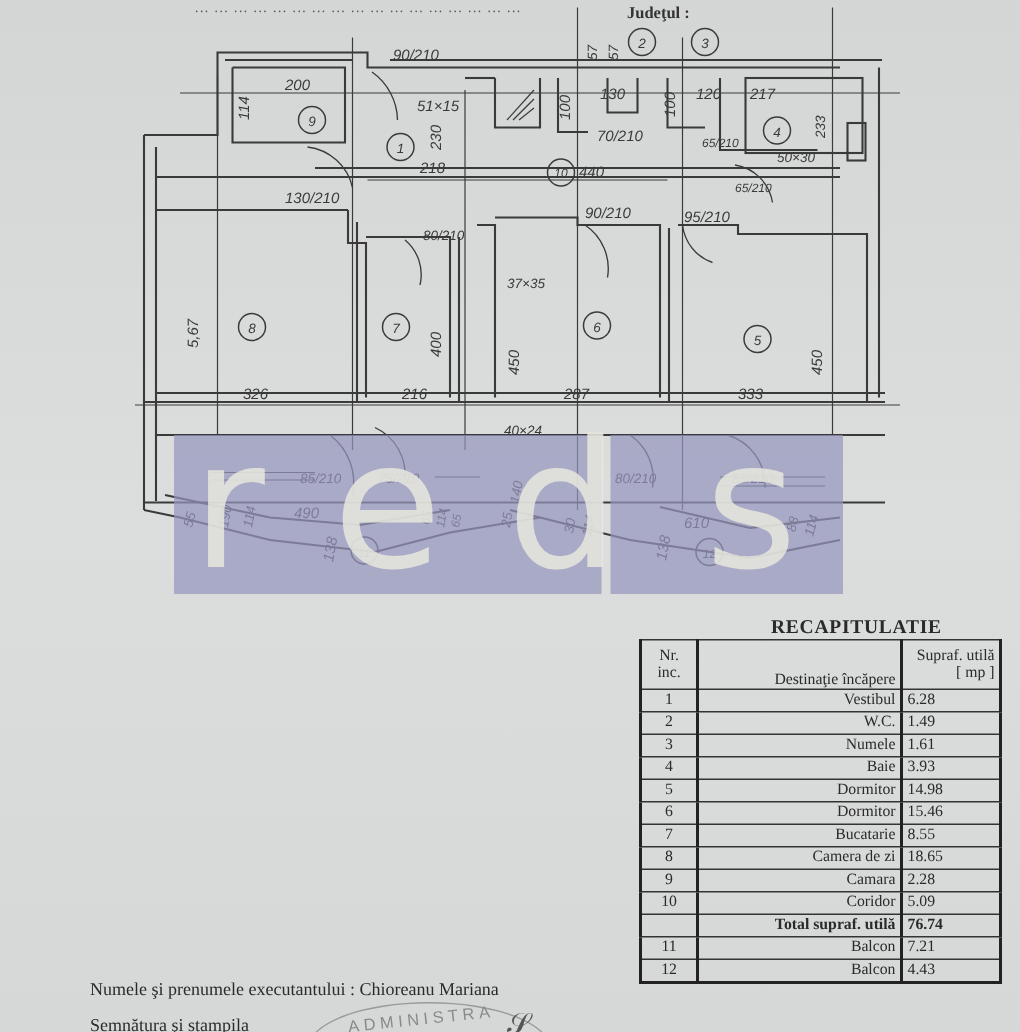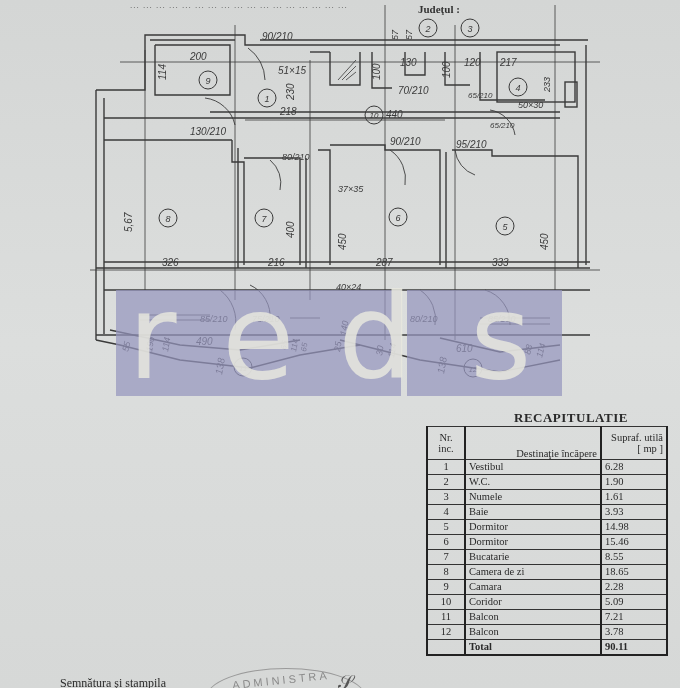--- a/index.html
+++ b/index.html
@@ -8,21 +8,21 @@
   .hdr-dots{position:absolute;left:130px;top:0;font-size:9px;letter-spacing:1px;color:#555;font-family:"Liberation Serif",serif;}
   .judet{position:absolute;left:418px;top:3px;font-size:11px;font-weight:bold;color:#333;}
   svg.plan{position:absolute;left:0;top:0;}
   .wm{position:absolute;top:290px;height:106px;background:rgba(150,150,190,0.72);}
   .wm-letter{position:absolute;top:278px;font-family:"DejaVu Sans",sans-serif;font-size:118px;color:rgba(232,232,222,0.85);line-height:1;font-weight:normal;}
   .recap-title{position:absolute;left:482px;top:410px;font-size:13px;font-weight:bold;letter-spacing:0.5px;margin-left:32px;}
   table.recap{position:absolute;left:426px;top:426px;width:242px;border-collapse:collapse;font-size:10.5px;}
   table.recap td,table.recap th{border:1px solid #333;padding:0 3px;height:14px;line-height:14px;font-weight:normal;}
   table.recap th{height:32px;line-height:11px;vertical-align:middle;}
   table.recap .nr{width:30px;text-align:center;border-left:2px solid #222;border-right:2px solid #222;}
-  table.recap .dest{width:128px;text-align:left;}
+  table.recap .dest{width:128px;text-align:right;}
   table.recap .val{text-align:left;border-left:2px solid #222;border-right:2px solid #222;}
   table.recap tr.bold td{font-weight:bold;}
   table.recap tr:last-child td{border-bottom:2px solid #222;}
   .executant{position:absolute;left:60px;top:652px;font-size:12px;}
   .semn{position:absolute;left:60px;top:676px;font-size:12px;}
   .stamp{position:absolute;left:205px;top:668px;width:160px;height:60px;border:1px solid #9a9a9a;border-radius:50%;}
   .stamp-text{position:absolute;left:232px;top:674px;font-size:11px;color:#8a8a8a;letter-spacing:3px;font-family:"Liberation Sans",sans-serif;transform:rotate(-6deg);}
   .sig{position:absolute;left:338px;top:670px;font-size:20px;color:#555;font-family:"DejaVu Serif",serif;}
   .lbl{font-family:"Liberation Sans",sans-serif;font-style:italic;fill:#3a3a3a;}
 </style>
@@ -213,21 +213,21 @@
     </thead>
     <tbody>
       <tr>
           <td class="nr">1</td>
           <td class="dest">Vestibul</td>
           <td class="val">6.28</td>
         </tr>
       <tr>
           <td class="nr">2</td>
           <td class="dest">W.C.</td>
-          <td class="val">1.90</td>
+          <td class="val">1.49</td>
         </tr>
       <tr>
           <td class="nr">3</td>
           <td class="dest">Numele</td>
           <td class="val">1.61</td>
         </tr>
       <tr>
           <td class="nr">4</td>
           <td class="dest">Baie</td>
           <td class="val">3.93</td>
@@ -255,35 +255,36 @@
       <tr>
           <td class="nr">9</td>
           <td class="dest">Camara</td>
           <td class="val">2.28</td>
         </tr>
       <tr>
           <td class="nr">10</td>
           <td class="dest">Coridor</td>
           <td class="val">5.09</td>
         </tr>
+      <tr class="bold">
+          <td class="nr"></td>
+          <td class="dest">Total supraf. utilă</td>
+          <td class="val">76.74</td>
+        </tr>
       <tr>
           <td class="nr">11</td>
           <td class="dest">Balcon</td>
           <td class="val">7.21</td>
         </tr>
       <tr>
           <td class="nr">12</td>
           <td class="dest">Balcon</td>
-          <td class="val">3.78</td>
-        </tr>
-      <tr class="bold">
-          <td class="nr"></td>
-          <td class="dest">Total</td>
-          <td class="val">90.11</td>
+          <td class="val">4.43</td>
         </tr>
     </tbody>
   </table>
 
+  <div class="executant">Numele şi prenumele executantului : Chioreanu Mariana</div>
   <div class="semn">Semnătura şi stampila</div>
   <div class="stamp"></div>
   <div class="stamp-text">ADMINISTRA</div>
   <div class="sig">𝒮</div>
 </div>
 
 </body></html>

